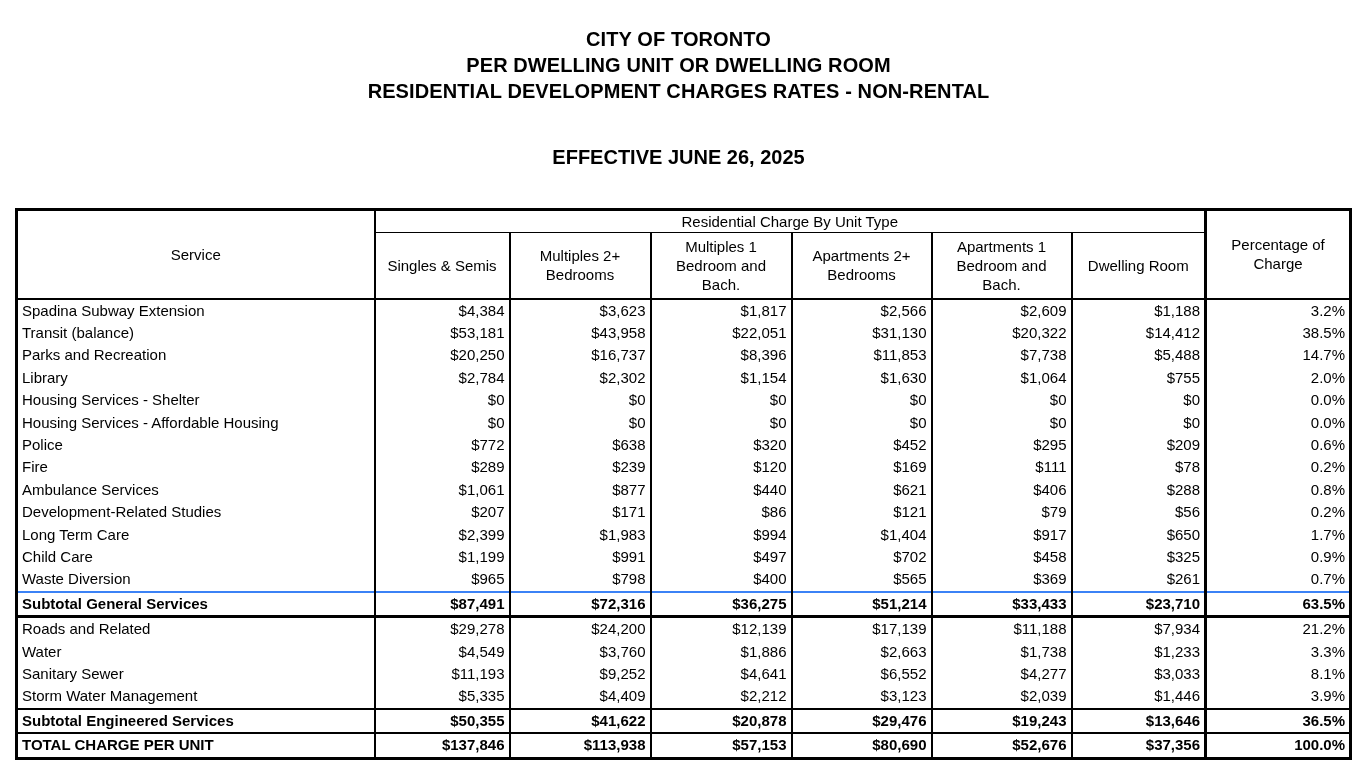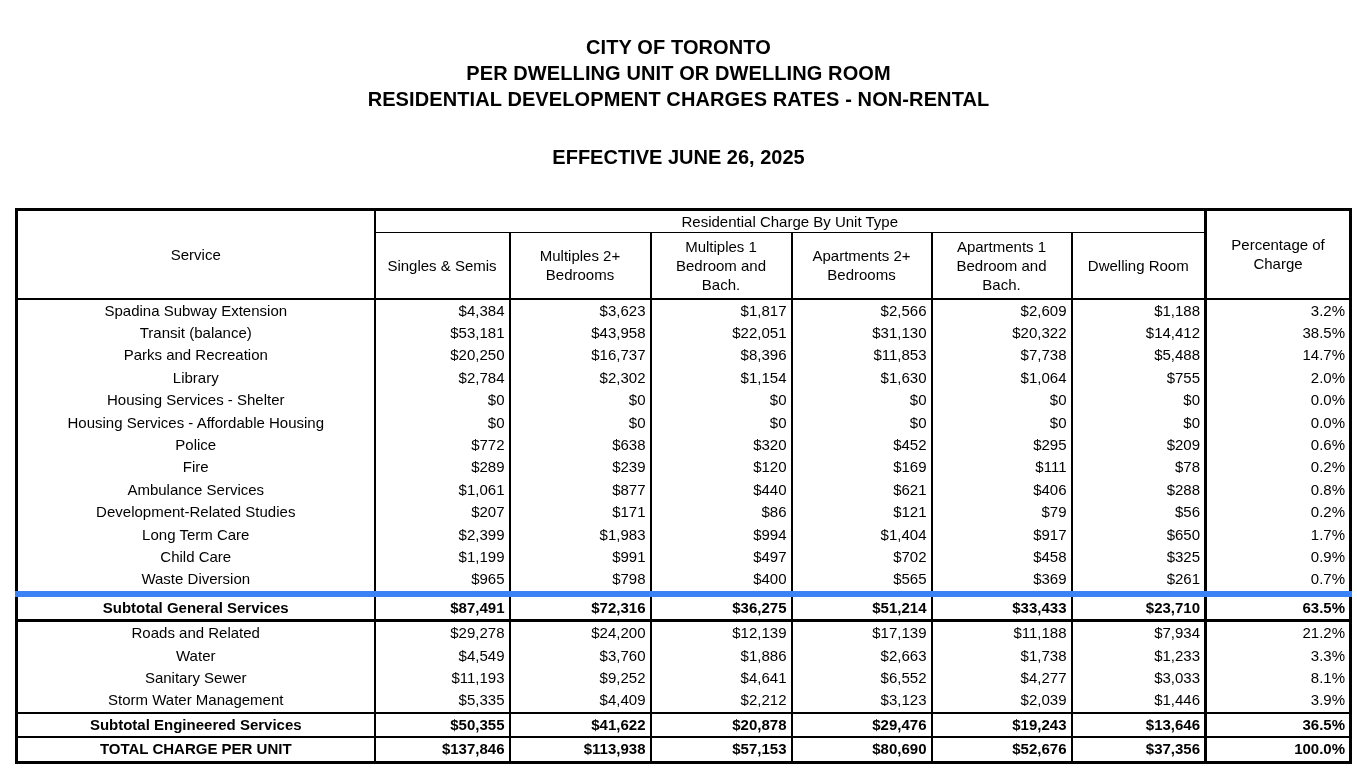--- a/index.html
+++ b/index.html
@@ -22,21 +22,20 @@
     background: #ffffff;
   }
 
   
   .title-block {
     position: absolute;
     left: 0;
     top: 26px;
     width: 1357px;
     text-align: center;
-    margin-top: 8px;
   }
   .title-line {
     font-size: 20px;
     font-weight: bold;
     line-height: 26px;
     letter-spacing: 0.1px;
     white-space: nowrap;
   }
   .effective-line {
     position: absolute;
@@ -114,41 +113,41 @@
     border-bottom: 2px solid #000;
   }
 
   
   tr.data-row td {
     height: 22.4px;
     line-height: 22.4px;
     font-size: 15px;
   }
   td.svc {
-    text-align: center;
+    text-align: left;
     border-left: 3px solid #000;
     border-right: 2px solid #000;
   }
   td.num {
     text-align: right;
     border-left: 2px solid #000;
     border-right: 2px solid #000;
     padding-right: 6px;
   }
   td.pct {
     text-align: right;
     border-left: 3px solid #000;
     border-right: 3px solid #000;
     padding-right: 6px;
   }
 
   
   tr.subtotal td {
     font-weight: bold;
-    border-top: 6px solid #3b82f6;
+    border-top: 2px solid #3b82f6;
     border-bottom: 3px solid #000;
   }
   tr.subtotal-eng td {
     font-weight: bold;
     border-top: 2px solid #000;
     border-bottom: 2px solid #000;
   }
   tr.total-row td {
     font-weight: bold;
     border-top: 2px solid #000;

